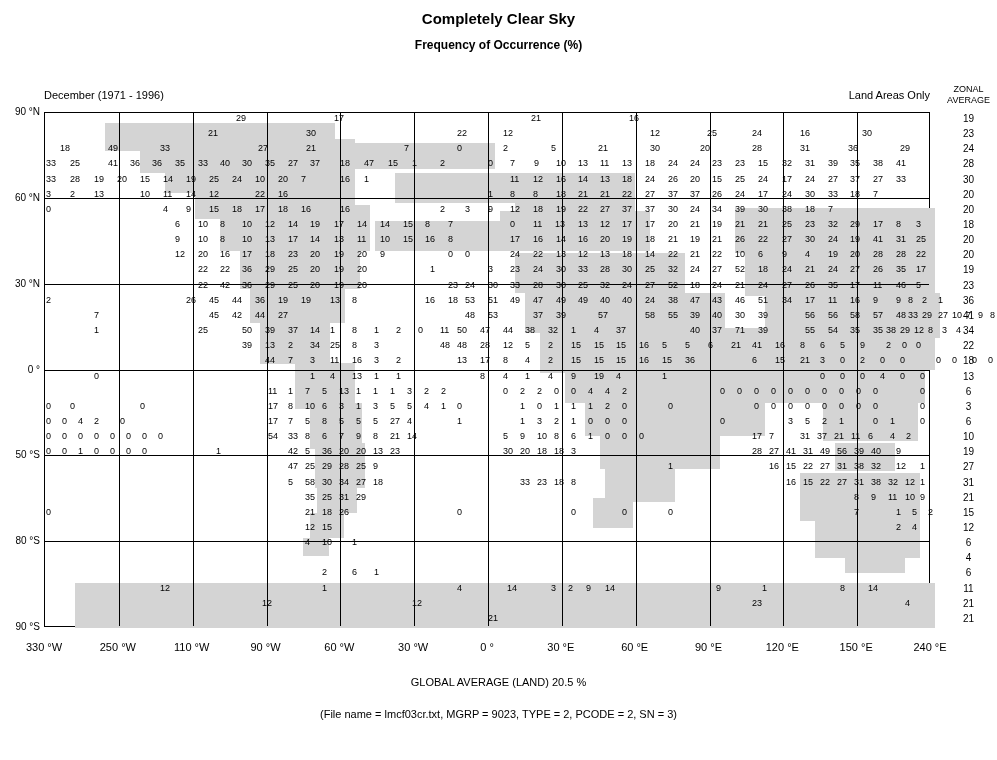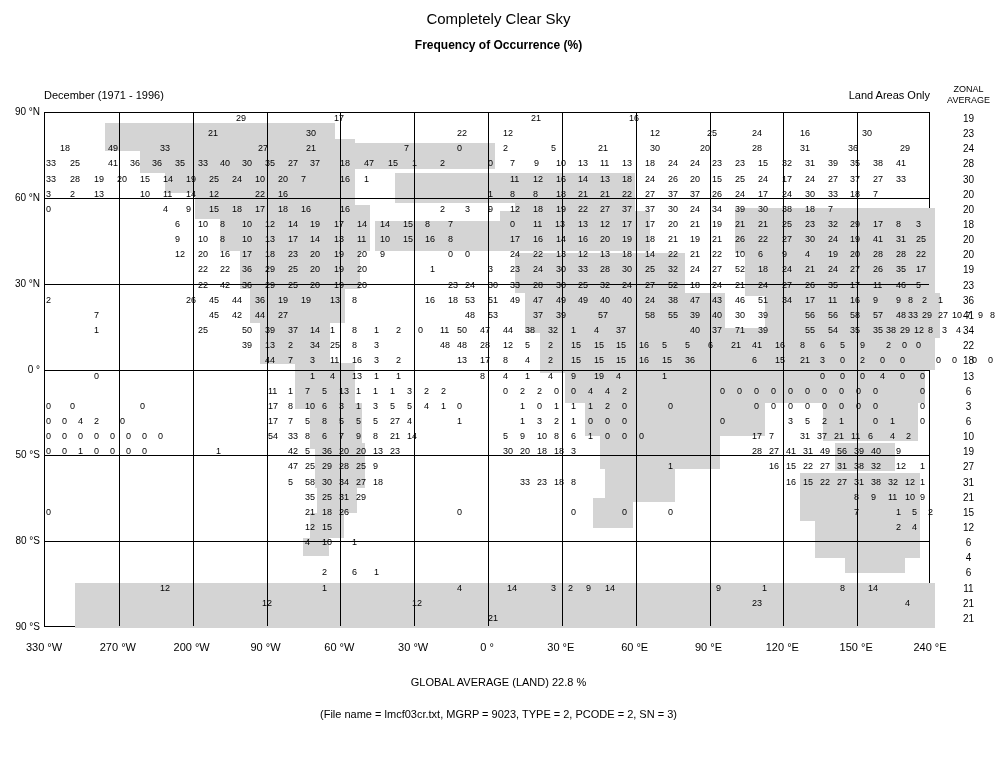--- a/index.html
+++ b/index.html
@@ -1,17 +1,17 @@
 <!DOCTYPE html>
 <html><head>
 <meta charset="utf-8">
 <style>
   html,body{margin:0;padding:0;background:#ffffff;}
   body{width:997px;height:760px;font-family:"Liberation Sans",sans-serif;color:#000;position:relative;overflow:hidden;}
-  #title{position:absolute;left:0;top:10px;width:997px;text-align:center;font-size:15px;font-weight:normal;}
+  #title{position:absolute;left:0;top:10px;width:997px;text-align:center;font-size:15px;font-weight:bold;}
   #subtitle{position:absolute;left:0;top:38px;width:997px;text-align:center;font-size:12px;font-weight:bold;}
   #period{position:absolute;left:44px;top:89px;font-size:11px;}
   #landonly{position:absolute;left:770px;top:89px;width:160px;text-align:right;font-size:11px;}
   #zonalhead{position:absolute;left:940px;top:84px;width:57px;text-align:center;font-size:9px;line-height:11px;}
   #plot{position:absolute;left:44px;top:112px;width:886px;height:515px;border:1px solid #000;background:#ffffff;box-sizing:border-box;}
   .land{position:absolute;background:#d4d4d4;}
   .gl-h{position:absolute;left:0;width:100%;height:1px;background:#000;}
   .gl-v{position:absolute;top:0;height:100%;width:1px;background:#000;}
   .ylab{position:absolute;width:40px;text-align:right;font-size:10px;}
   .xlab{position:absolute;width:70px;text-align:center;font-size:11px;}
@@ -99,21 +99,21 @@
     <div class="gl-v" style="left: 295.333px;"></div>
     <div class="gl-v" style="left: 369.167px;"></div>
     <div class="gl-v" style="left: 443px;"></div>
     <div class="gl-v" style="left: 516.833px;"></div>
     <div class="gl-v" style="left: 590.667px;"></div>
     <div class="gl-v" style="left: 664.5px;"></div>
     <div class="gl-v" style="left: 738.333px;"></div>
     <div class="gl-v" style="left: 812.167px;"></div>
   </div>
 
-<div id="globavg">GLOBAL AVERAGE (LAND)   22.8 %</div>
+<div id="globavg">GLOBAL AVERAGE (LAND)   20.5 %</div>
 <div id="fileinfo">(File name = lmcf03cr.txt, MGRP = 9023, TYPE = 2, PCODE = 2, SN = 3)</div>
 
 <div class="dv" style="left: 236px; top: 114px;">29</div>
 <div class="dv" style="left: 334px; top: 114px;">17</div>
 <div class="dv" style="left: 531px; top: 114px;">21</div>
 <div class="dv" style="left: 629px; top: 114px;">16</div>
 <div class="dv" style="left: 208px; top: 129.147px;">21</div>
 <div class="dv" style="left: 306px; top: 129.147px;">30</div>
 <div class="dv" style="left: 457px; top: 129.147px;">22</div>
 <div class="dv" style="left: 503px; top: 129.147px;">12</div>
@@ -830,22 +830,22 @@
 <div class="dv" style="left: 905px; top: 598.706px;">4</div>
 <div class="dv" style="left: 488px; top: 613.853px;">21</div>
 <div class="ylab" style="left: 0px; top: 106px;">90 °N</div>
 <div class="ylab" style="left: 0px; top: 191.833px;">60 °N</div>
 <div class="ylab" style="left: 0px; top: 277.667px;">30 °N</div>
 <div class="ylab" style="left: 0px; top: 363.5px;">0 °</div>
 <div class="ylab" style="left: 0px; top: 449.333px;">50 °S</div>
 <div class="ylab" style="left: 0px; top: 535.167px;">80 °S</div>
 <div class="ylab" style="left: 0px; top: 621px;">90 °S</div>
 <div class="xlab" style="left: 9px; top: 641px;">330 °W</div>
-<div class="xlab" style="left: 82.8333px; top: 641px;">270 °W</div>
-<div class="xlab" style="left: 156.667px; top: 641px;">200 °W</div>
+<div class="xlab" style="left: 82.8333px; top: 641px;">250 °W</div>
+<div class="xlab" style="left: 156.667px; top: 641px;">110 °W</div>
 <div class="xlab" style="left: 230.5px; top: 641px;">90 °W</div>
 <div class="xlab" style="left: 304.333px; top: 641px;">60 °W</div>
 <div class="xlab" style="left: 378.167px; top: 641px;">30 °W</div>
 <div class="xlab" style="left: 452px; top: 641px;">0 °</div>
 <div class="xlab" style="left: 525.833px; top: 641px;">30 °E</div>
 <div class="xlab" style="left: 599.667px; top: 641px;">60 °E</div>
 <div class="xlab" style="left: 673.5px; top: 641px;">90 °E</div>
 <div class="xlab" style="left: 747.333px; top: 641px;">120 °E</div>
 <div class="xlab" style="left: 821.167px; top: 641px;">150 °E</div>
 <div class="xlab" style="left: 895px; top: 641px;">240 °E</div>

